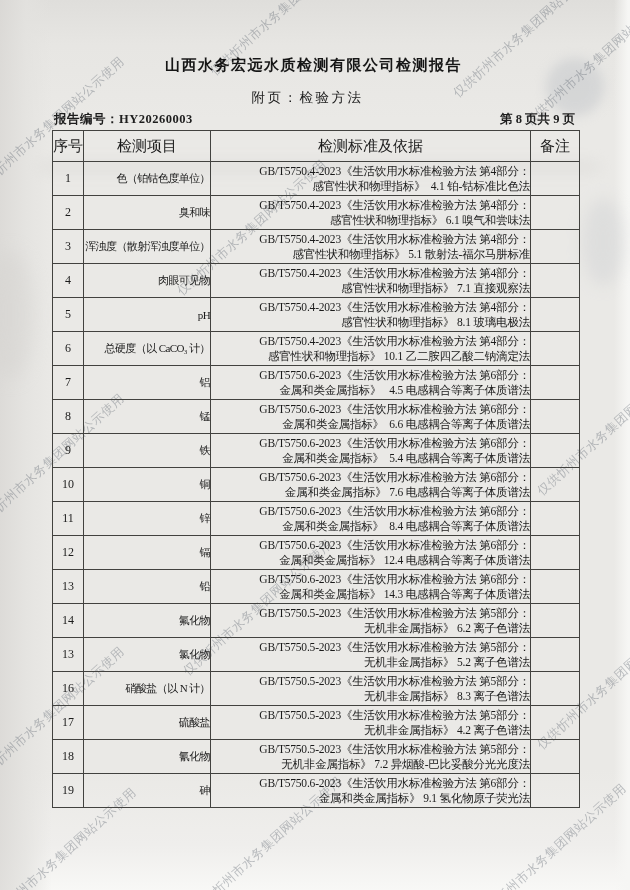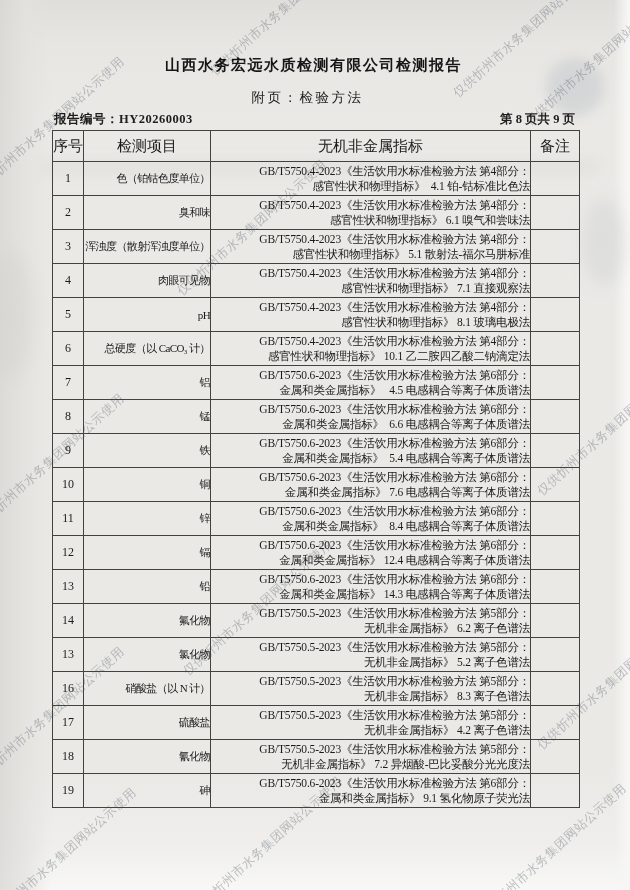--- a/index.html
+++ b/index.html
@@ -95,21 +95,21 @@
     <div class="meta">
       <span class="left"><span>报告编号：</span><span>HY20260003</span></span>
       <span class="right">第 8 页共 9 页</span>
     </div>
 
     <table class="methods">
       <thead>
         <tr>
           <th class="c-no">序号</th>
           <th class="c-item">检测项目</th>
-          <th class="c-std">无机非金属指标</th>
+          <th class="c-std">检测标准及依据</th>
           <th class="c-remark">备注</th>
         </tr>
       </thead>
       <tbody id="table-body">
   <tr>
     <td class="c-no">1</td>
     <td class="c-item">色（铂钴色度单位）</td>
     <td class="c-std">
       <div class="l">GB/T5750.4-2023《生活饮用水标准检验方法 第4部分：</div>
       <div class="l">感官性状和物理指标》  4.1 铂-钴标准比色法</div>

